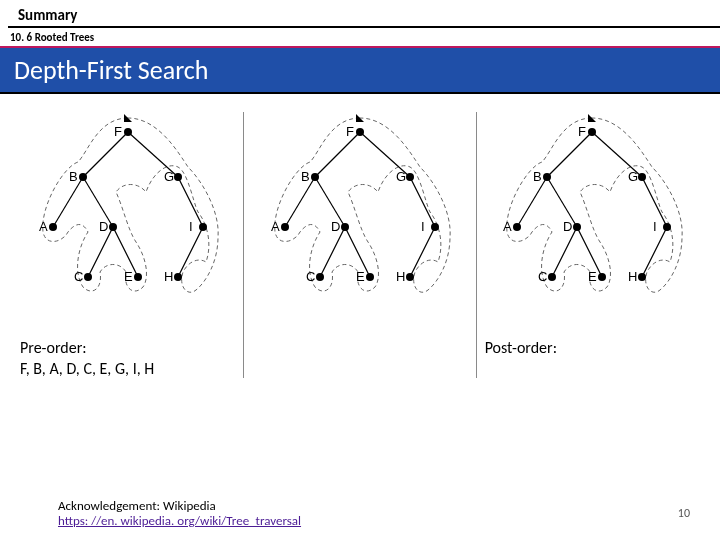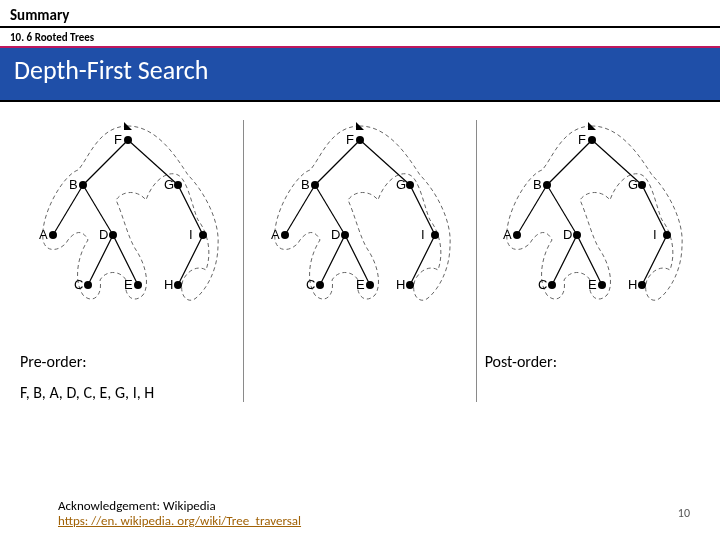--- a/index.html
+++ b/index.html
@@ -1,28 +1,28 @@
 <!DOCTYPE html>
 <html><head>
 <meta charset="utf-8">
 <style>
   * { margin: 0; padding: 0; box-sizing: border-box; }
   body { width: 720px; height: 540px; font-family: Calibri, Arial, sans-serif; background: #fff; position: relative; }
-  .summary { font-size: 15px; font-weight: bold; padding: 6px 10px 2px; border-bottom: 2px solid #000; }
+  .summary { font-size: 15px; font-weight: bold; padding: 6px 10px 2px; border-bottom: 2px solid #000; margin-left: 8px; }
   .section { font-size: 11px; font-weight: bold; padding: 3px 10px 2px; border-bottom: 2px solid #be185d; }
-  .banner { background: #1f4fa8; color: #fff; font-size: 26px; padding: 6px 14px 14px; border-bottom: 2px solid #000; }
+  .banner { background: #1f4fa8; color: #fff; font-size: 26px; padding: 6px 14px 6px; border-bottom: 2px solid #000; }
   .content { display: flex; padding: 18px 12px 0; gap: 0; }
   .col { flex: 1; padding: 0 8px; border-right: 1px solid #8a8a8a; display:flex; flex-direction:column; }
   .col:last-child { border-right: none; }
   .tree-wrap { height: 220px; display:flex; align-items:flex-start; justify-content:center; }
   svg.tree { width: 200px; height: 210px; }
-  .lab { font-size: 16px; margin: 12px 0 2px; }
-  .seq { font-size: 16px; white-space: nowrap; margin-top: 10px; }
+  .lab { font-size: 16px; margin: 6px 0 2px; }
+  .seq { font-size: 16px; white-space: nowrap; }
   .footer { position: absolute; bottom: 12px; left: 58px; font-size: 13px; }
-  .footer a { color: #a16207; }
+  .footer a { color: #4c1d95; }
   .pagenum { position: absolute; bottom: 20px; right: 30px; font-size: 12px; color: #555; }
   .node-dot { fill:#000; }
   .node-lbl { font: 13px Arial; }
   .edge { stroke:#000; stroke-width:1.2; }
   .path { fill:none; stroke:#666; stroke-width:1; stroke-dasharray:4 3; }
   .arr { fill:#000; }
 </style>
 </head>
 <body>
 

